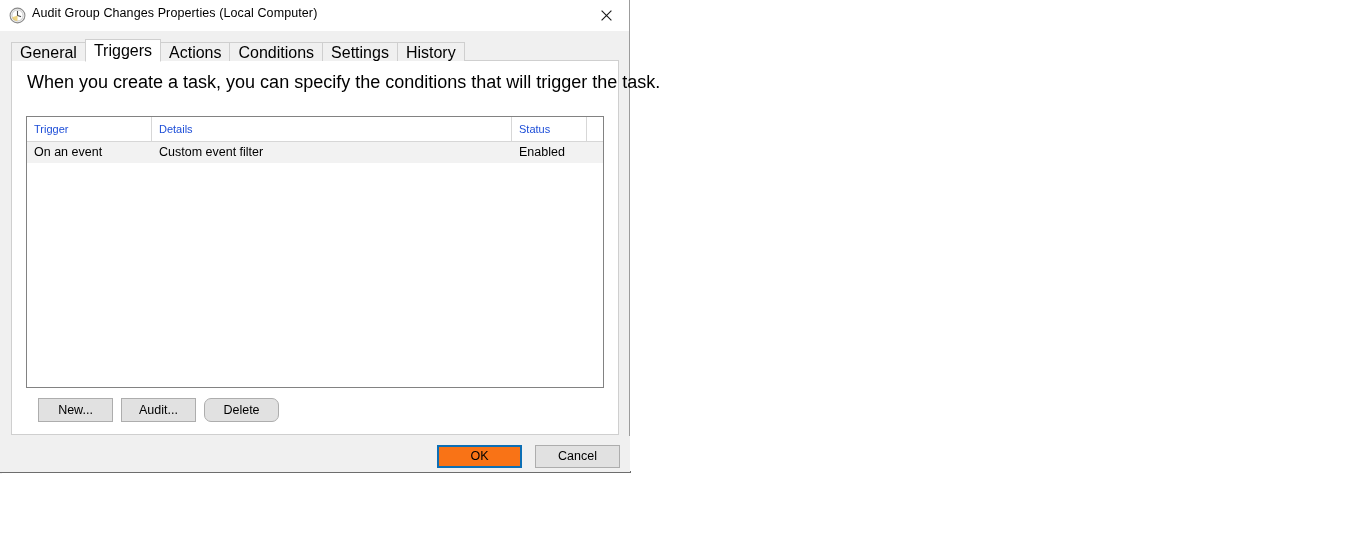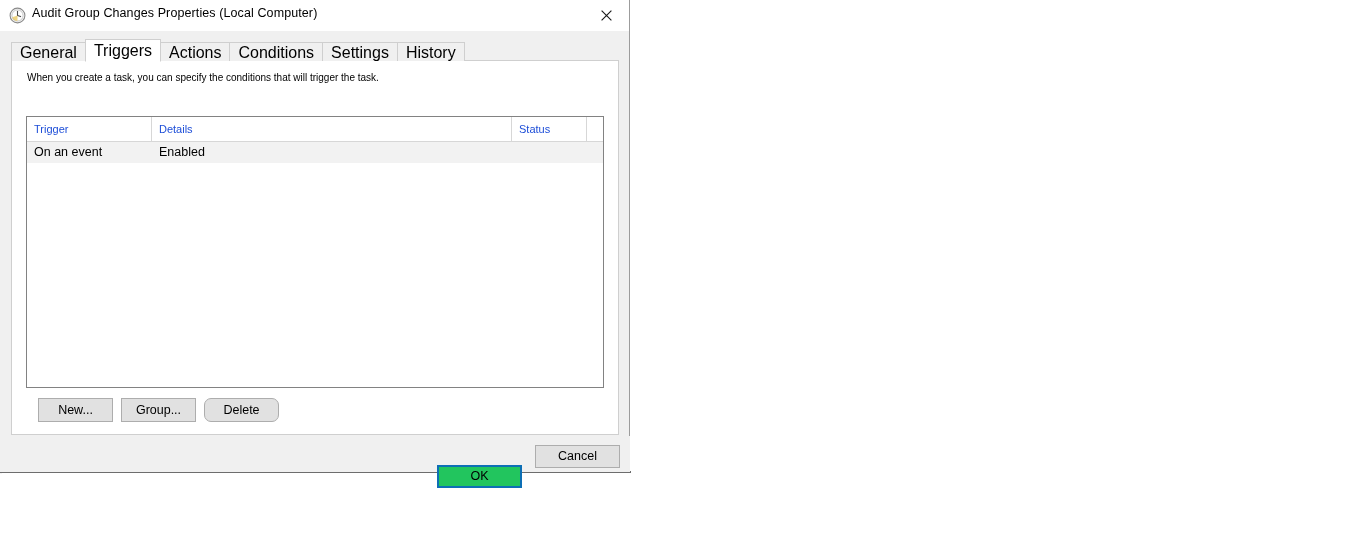--- a/index.html
+++ b/index.html
@@ -134,21 +134,21 @@
     width: 608px;
     height: 375px;
     background: #ffffff;
     border: 1px solid #cfcfcf;
     box-sizing: border-box;
   }
   #panel-desc {
     position: absolute;
     left: 15px;
     top: 11px;
-    font-size: 10px;
+    font-size: 18px;
     color: #000;
     white-space: nowrap;
   }
 
   
   #trigger-list {
     position: absolute;
     left: 14px;
     top: 55px;
     width: 578px;
@@ -236,31 +236,30 @@
     width: 630px;
     height: 36px;
     background: #f0f0f0;
   }
   #btn-ok {
     position: absolute;
     left: 437px;
     top: 9px;
     width: 85px;
     height: 23px;
-    background: #22c55e;
+    background: #f97316;
     border: 2px solid #0d6fb5;
     box-sizing: border-box;
     font-family: "Liberation Sans", sans-serif;
     font-size: 12.5px;
     color: #000;
     line-height: 19px;
     text-align: center;
     cursor: default;
     padding: 0;
-    margin-top: 20px;
   }
   #btn-cancel {
     position: absolute;
     left: 535px;
     top: 9px;
     width: 85px;
     height: 23px;
     background: #e1e1e1;
     border: 1px solid #adadad;
     box-sizing: border-box;
@@ -316,29 +315,30 @@
 
       <div id="list-header">
         <div class="hcell c0">Trigger</div>
         <div class="hcell c1">Details</div>
         <div class="hcell c2">Status</div>
         <div class="hcell spacer"></div>
       </div>
 
       <div class="row">
         <div class="cell c0">On an event</div>
+        <div class="cell c1">Custom event filter</div>
         <div class="cell c2">Enabled</div>
         <div class="cell spacer"></div>
       </div>
 
     </div>
 
     <div id="list-actions">
       <button class="winbtn" id="btn-new">New...</button>
-      <button class="winbtn" id="btn-edit">Group...</button>
+      <button class="winbtn" id="btn-edit">Audit...</button>
       <button class="winbtn" id="btn-delete">Delete</button>
     </div>
 
   </div>
 
   <div id="footer">
     <button id="btn-ok">OK</button>
     <button id="btn-cancel">Cancel</button>
   </div>
 

